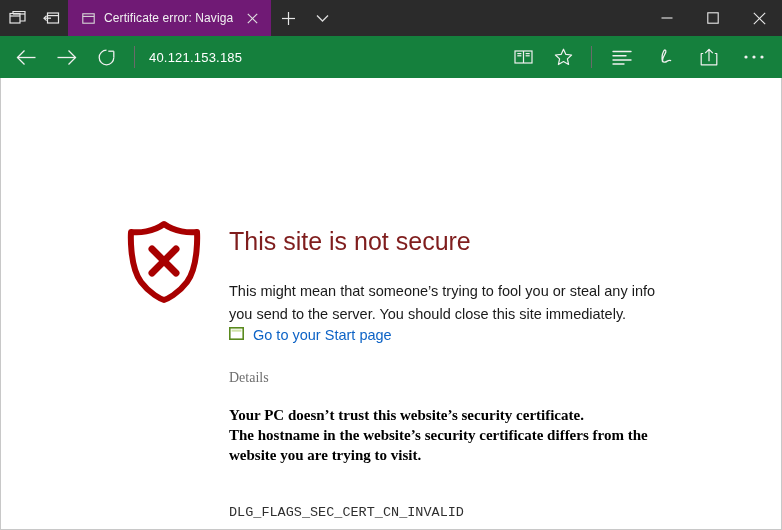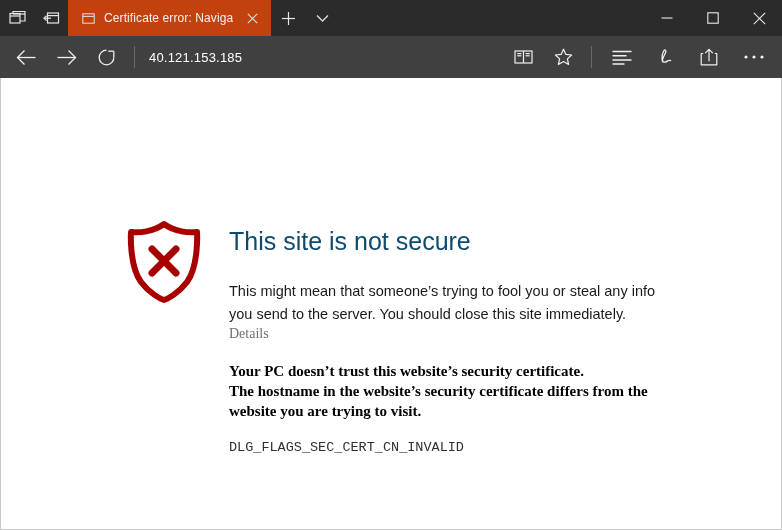--- a/index.html
+++ b/index.html
@@ -17,39 +17,39 @@
     flex: 0 0 36px; position: relative;
   }
   .tb-icon-btn {
     width: 34px; display: flex; align-items: center; justify-content: center;
     color: #e6e6e6;
   }
   .tb-icon-btn svg { display:block; }
   .tab-strip { display: flex; align-items: stretch; }
   .tab {
     display: flex; align-items: center; gap: 8px;
-    padding: 0 8px 0 12px; background: #c2410c; min-width: 180px;
+    padding: 0 8px 0 12px; background: #701a75; min-width: 180px;
     position: relative;
   }
   .tab-favicon { width: 16px; height: 16px; display:flex; align-items:center; justify-content:center; color:#d8d8d8; }
   .tab-title {
     color: #f2f2f2; font-size: 12px; white-space: nowrap;
     overflow: hidden; max-width: 150px; letter-spacing: .1px;
   }
   .tab-close { width: 22px; height: 22px; display:flex; align-items:center; justify-content:center; color:#e0e0e0; }
   .newtab-btn, .tablist-btn {
     width: 34px; display:flex; align-items:center; justify-content:center; color:#e6e6e6;
   }
   .titlebar-spacer { flex: 1 1 auto; }
   .wincontrols { display: flex; align-items: stretch; }
   .wc-btn { width: 46px; display:flex; align-items:center; justify-content:center; color:#eaeaea; }
 
   
   .toolbar {
-    height: 42px; flex: 0 0 42px; background: #404040;
+    height: 42px; flex: 0 0 42px; background: #15803d;
     display: flex; align-items: center; padding: 0 6px;
   }
   .nav-btn { width: 40px; height:40px; display:flex; align-items:center; justify-content:center; color:#f0f0f0; }
   .vsep { width:1px; height:22px; background:#6a6a6a; margin:0 8px; flex:0 0 1px; }
   .addressbar { flex: 1 1 auto; display:flex; align-items:center; height:100%; padding-left: 6px; }
   .url-text { color:#ffffff; font-size:13px; letter-spacing:.2px; }
   .tool-btn { width: 40px; height:40px; display:flex; align-items:center; justify-content:center; color:#f0f0f0; }
   .tool-btn.wide { width: 44px; }
 
   
@@ -58,34 +58,34 @@
     border-left: 1px solid #c8c8c8;
     border-right: 1px solid #c8c8c8;
     border-bottom: 1px solid #c8c8c8;
     position: relative; overflow: hidden;
   }
   .err-wrap { position:absolute; left:0; top:0; right:0; bottom:0; }
   .shield { position:absolute; left: 122px; top: 142px; }
   .err-body { position:absolute; left: 228px; top: 148px; right: 30px; }
 
   h1.err-title {
-    color: #0c4a6e; font-size: 25px; font-weight: 400;
+    color: #7f1d1d; font-size: 25px; font-weight: 400;
     line-height: 30px; letter-spacing: 0; margin-bottom: 24px;
   }
   p.err-desc {
     color: #1a1a1a; font-size: 14.5px; line-height: 23px;
     max-width: 450px; 
   }
   .startlink { display:flex; align-items:center; gap: 9px; margin-bottom: 26px; }
   .startlink .link { color:#0d63c6; font-size: 14.5px; }
   .details-label { color:#6e6e6e; font-size: 14px; margin-bottom: 19px; font-family: Liberation Serif, serif; }
   .cert-msg {
     font-family: "Liberation Serif", serif;
     font-weight: bold; color:#000000;
-    font-size: 15px; line-height: 20px; margin-bottom: 16px;
+    font-size: 15px; line-height: 20px; margin-bottom: 37px;
     max-width: 455px;
   }
   .errcode {
     font-family: "Liberation Mono", monospace;
     color:#2f2f2f; font-size: 13.5px; line-height: 21px; margin-bottom: 24px;
   }
 </style>
 </head>
 <body>
 
@@ -258,20 +258,29 @@
           </g>
         </svg>
       </div>
 
       <div class="err-body">
 
         <h1 class="err-title">This site is not secure</h1>
 
         <p class="err-desc">This might mean that someone’s trying to fool you or steal any info you send to the server. You should close this site immediately.</p>
 
+        <div class="startlink">
+          <span>
+            <svg width="15" height="13" viewBox="0 0 15 13" fill="none">
+              <rect x="0.8" y="0.8" width="13.4" height="11.4" stroke="#5a8a1e" stroke-width="1.6" fill="#ffffff"></rect>
+              <rect x="2.6" y="2.6" width="9.8" height="2.1" fill="#cfe2a8"></rect>
+            </svg>
+          </span>
+          <span class="link">Go to your Start page</span>
+        </div>
 
         <div class="details-label">Details</div>
 
         <div class="cert-msg">
           <div>Your PC doesn’t trust this website’s security certificate.</div>
           <div>The hostname in the website’s security certificate differs from the website you are trying to visit.</div>
         </div>
 
         <div class="errcode">
           <div>DLG_FLAGS_SEC_CERT_CN_INVALID</div>

